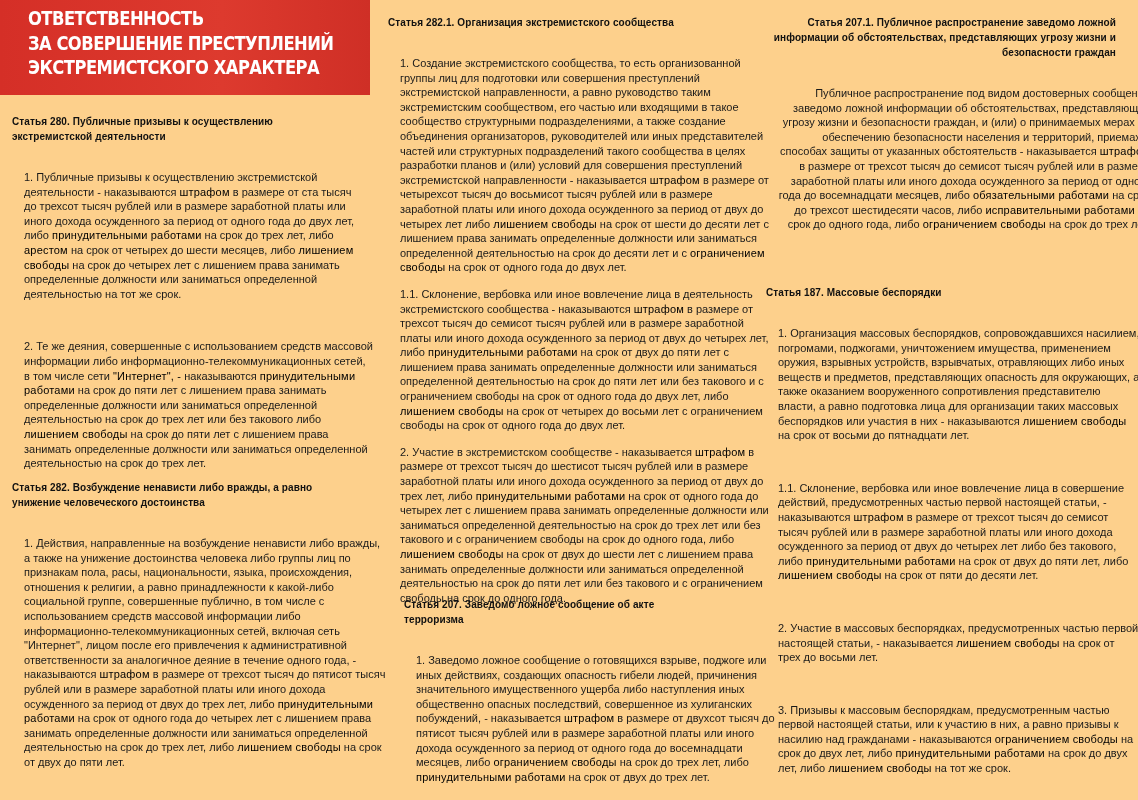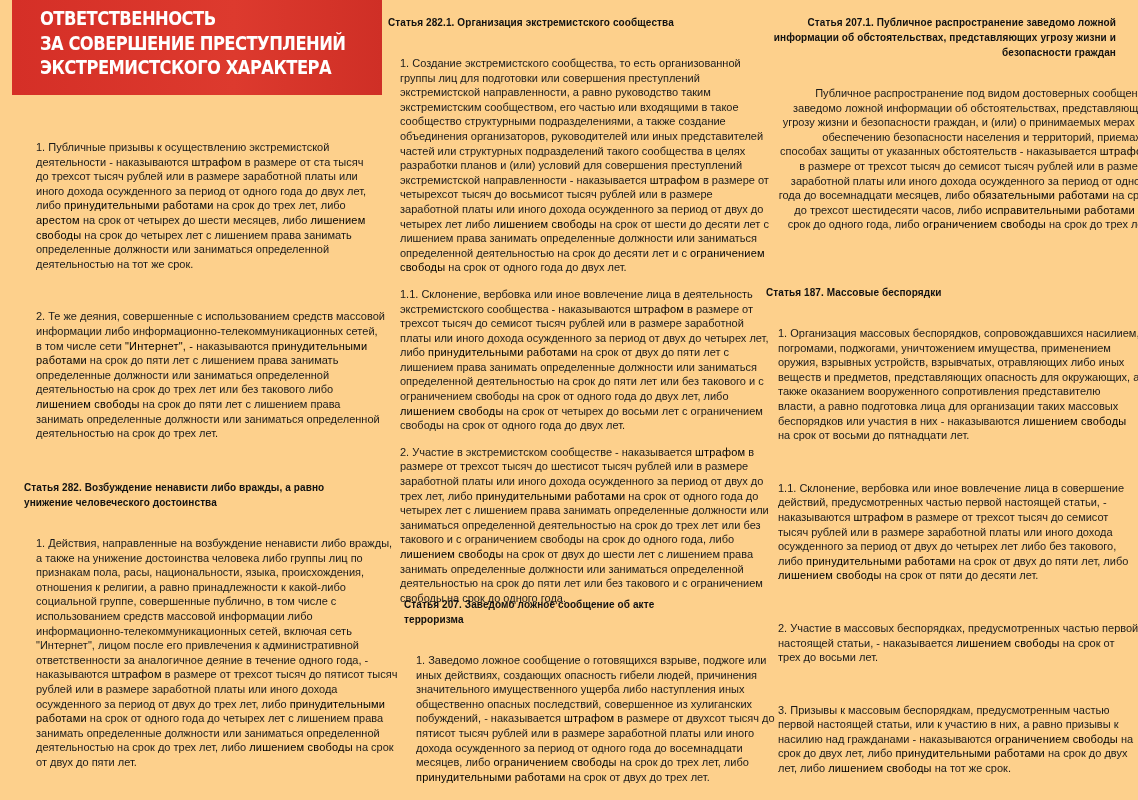--- a/index.html
+++ b/index.html
@@ -4,21 +4,21 @@
 <style>
   html, body { margin:0; padding:0; }
   body {
     width:1138px; height:800px; overflow:hidden;
     background:#fdd08c;
     font-family:"Liberation Sans", sans-serif;
     color:#1a1a1a;
     position:relative;
   }
   .col { position:absolute; top:0; font-size:11px; line-height:14.6px; }
-  .col1 { left:12px; width:378px; }
+  .col1 { left:0; width:378px; }
   .col2 { left:386px; width:374px; }
   .col3 { left:764px; width:372px; }
   .banner {
     width:370px; height:95px;
     background:#d8342a;
     background-image:linear-gradient(90deg,#d52f27 0%,#dd3a2e 60%,#cf2f26 100%);
     color:#fff;
     padding:6px 0 0 28px;
     box-sizing:border-box;
   }
@@ -45,20 +45,21 @@
 </head>
 <body>
 
 <div class="col col1">
   <div class="banner">
     <div>ОТВЕТСТВЕННОСТЬ</div>
     <div>ЗА СОВЕРШЕНИЕ ПРЕСТУПЛЕНИЙ</div>
     <div>ЭКСТРЕМИСТСКОГО ХАРАКТЕРА</div>
   </div>
   <div class="art" style="margin-top:19px;">
+    <h2 class="art-title" style="width:340px;">Статья 280. Публичные призывы к осуществлению экстремистской деятельности</h2>
     <div class="gap"></div>
     <p class="para" style="width:335px;"><span>1. Публичные призывы к осуществлению экстремистской деятельности - наказываются </span><b>штрафом</b><span> в размере от ста тысяч до трехсот тысяч рублей или в размере заработной платы или иного дохода осужденного за период от одного года до двух лет, либо </span><b>принудительными работами</b><span> на срок до трех лет, либо </span><b>арестом</b><span> на срок от четырех до шести месяцев, либо </span><b>лишением свободы</b><span> на срок до четырех лет с лишением права занимать определенные должности или заниматься определенной деятельностью на тот же срок.</span></p>
     <div class="gap"></div>
     <p class="para" style="width:350px;"><span>2. Те же деяния, совершенные с использованием средств массовой информации либо информационно-телекоммуникационных сетей, в том числе сети </span><b>"Интернет", -</b><span> наказываются </span><b>принудительными работами</b><span> на срок до пяти лет с лишением права занимать определенные должности или заниматься определенной деятельностью на срок до трех лет или без такового либо </span><b>лишением свободы</b><span> на срок до пяти лет с лишением права занимать определенные должности или заниматься определенной деятельностью на срок до трех лет.</span></p>
   </div>
   <div class="art" style="position:absolute; top:480px; left:0;">
     <h2 class="art-title" style="width:350px;">Статья 282. Возбуждение ненависти либо вражды, а равно унижение человеческого достоинства</h2>
     <div class="gap"></div>
     <p class="para" style="width:362px;"><span>1. Действия, направленные на возбуждение ненависти либо вражды, а также на унижение достоинства человека либо группы лиц по признакам пола, расы, национальности, языка, происхождения, отношения к религии, а равно принадлежности к какой-либо социальной группе, совершенные публично, в том числе с использованием средств массовой информации либо информационно-телекоммуникационных сетей, включая сеть "Интернет", лицом после его привлечения к административной ответственности за аналогичное деяние в течение одного года, - наказываются </span><b>штрафом</b><span> в размере от трехсот тысяч до пятисот тысяч рублей или в размере заработной платы или иного дохода осужденного за период от двух до трех лет, либо </span><b>принудительными работами</b><span> на срок от одного года до четырех лет с лишением права занимать определенные должности или заниматься определенной деятельностью на срок до трех лет, либо </span><b>лишением свободы</b><span> на срок от двух до пяти лет.</span></p>
   </div>

